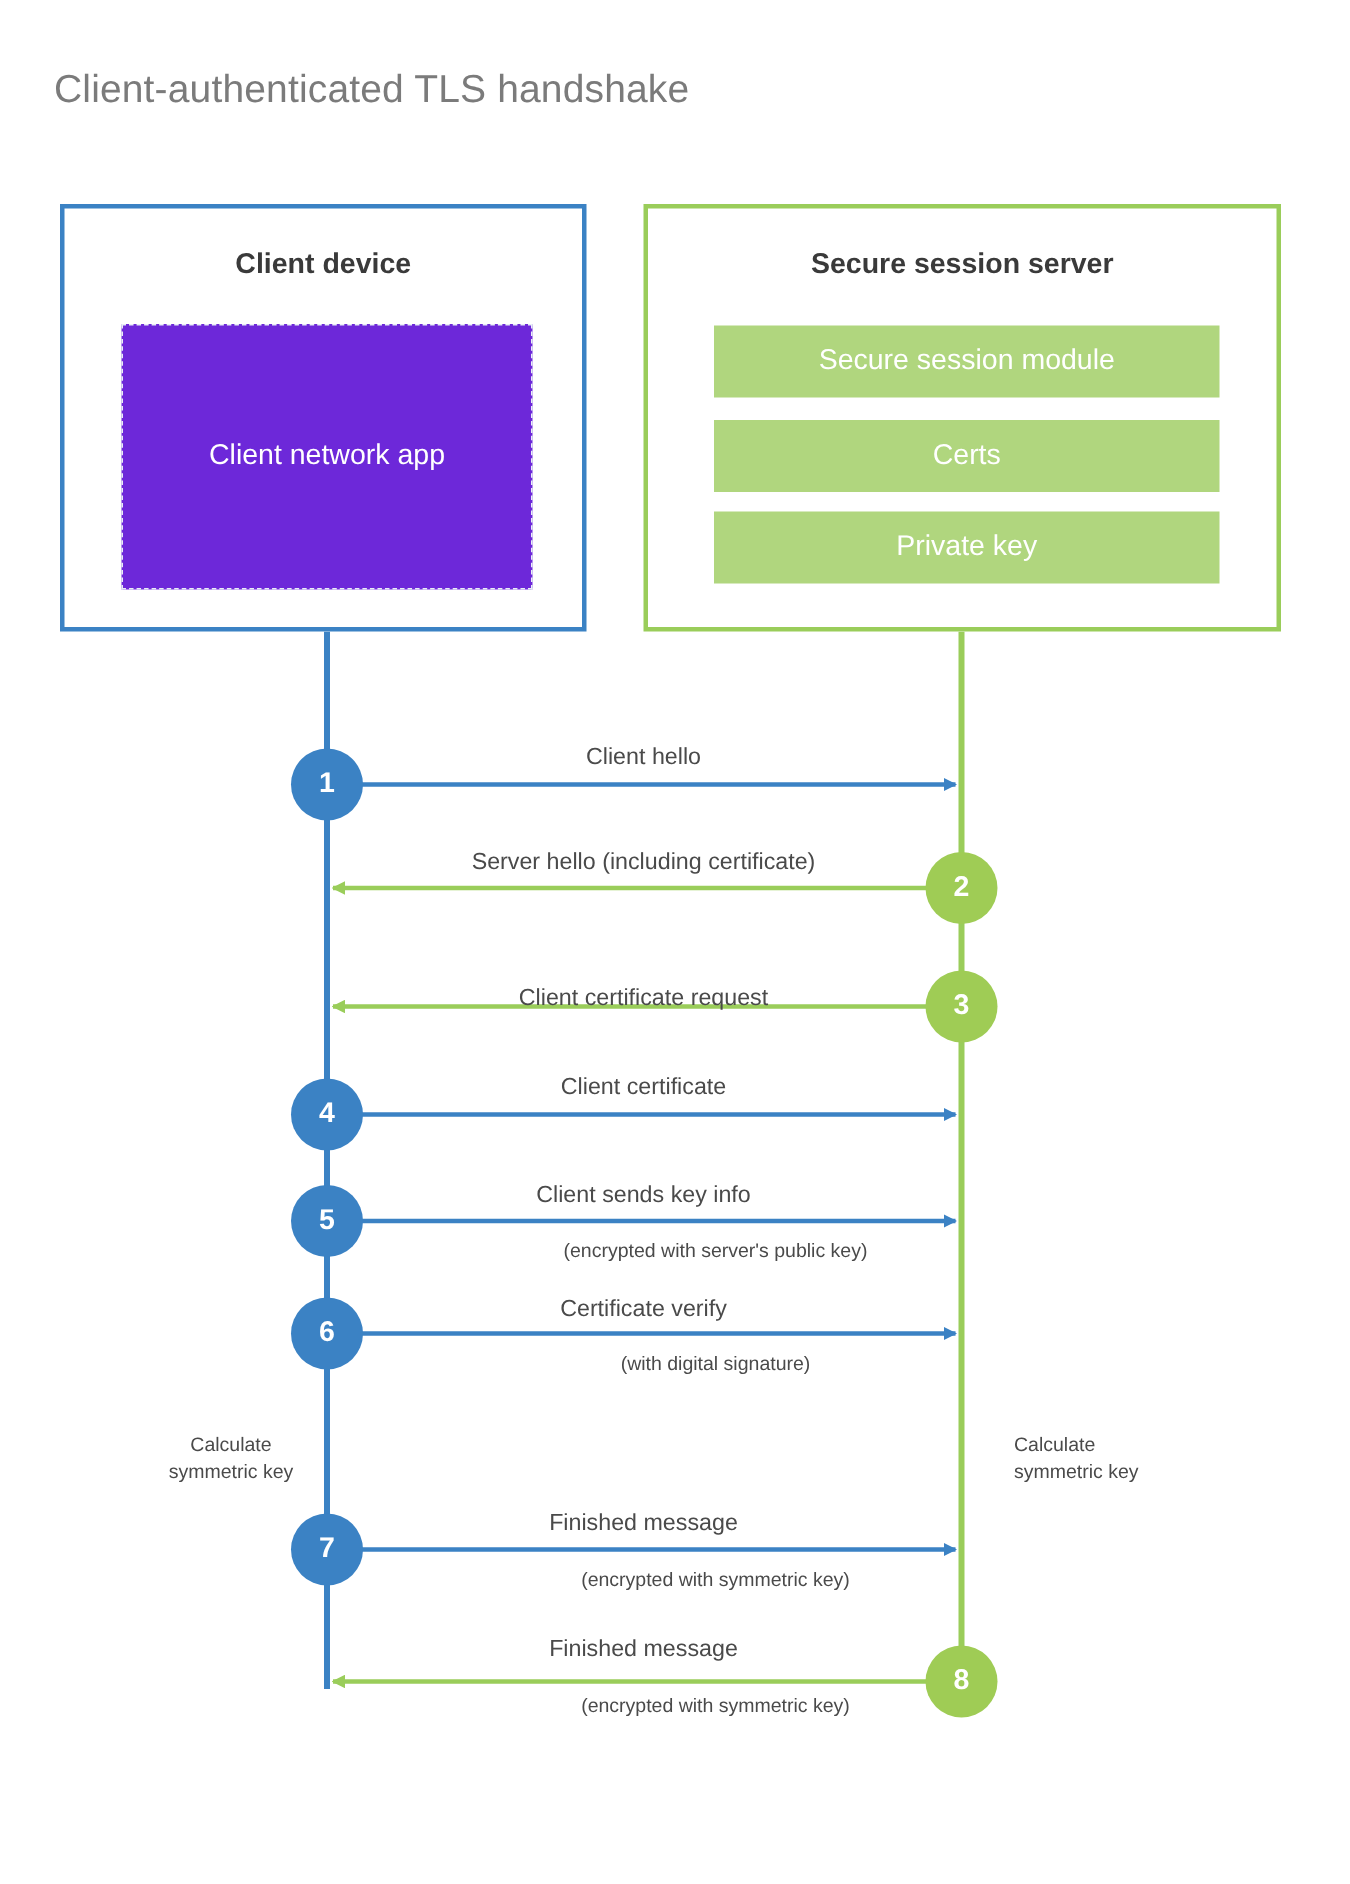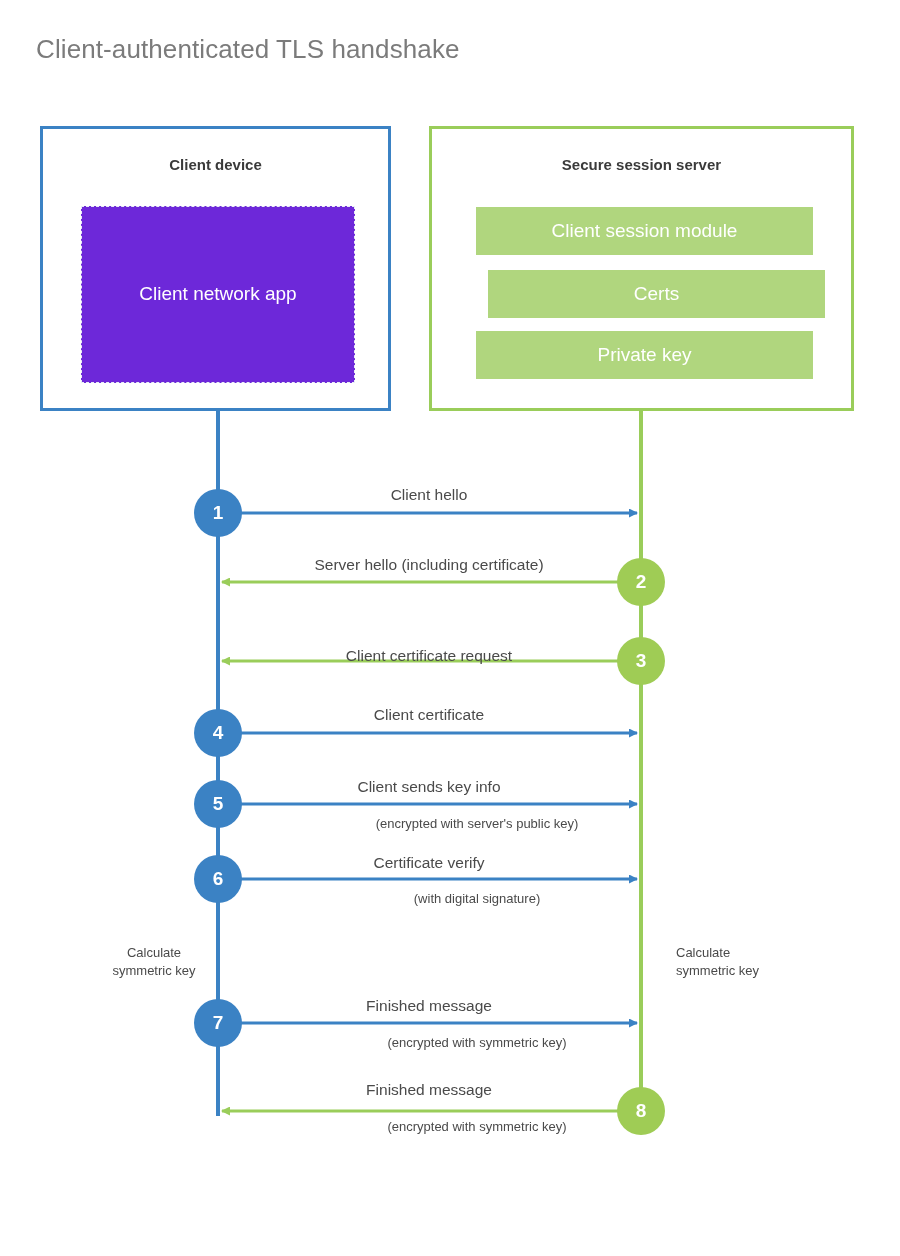--- a/index.html
+++ b/index.html
@@ -9,21 +9,21 @@
   }
   body {
     width: 900px;
     height: 1256px;
     position: relative;
     font-family: "Liberation Sans", sans-serif;
     overflow: hidden;
   }
   #diagram {
     position: absolute;
-    left: 0; top: 6px;
+    left: 0; top: 16px;
     width: 900px;
     height: 1036px;
     border-radius: 32px;
   }
   .page-title {
     position: absolute;
     left: 36px;
     top: 28px;
     font-size: 26px;
     font-weight: 400;
@@ -46,21 +46,21 @@
     left: 429px; top: 120px;
     width: 425px; height: 285px;
     border: 3px solid #8cc63f;
     border-color: #9acd5a;
   }
   .entity-title {
     position: absolute;
     left: 0; right: 0;
     top: 27px;
     text-align: center;
-    font-size: 15px;
+    font-size: 19px;
     font-weight: bold;
     color: #3a3a3a;
   }
   #client-app {
     position: absolute;
     left: 38px;
     top: 77px;
     width: 274px;
     height: 177px;
     background: #6d28d9;
@@ -81,21 +81,21 @@
     height: 48px;
     background: #aed581;
     background: #b0d67e;
     display: flex;
     align-items: center;
     justify-content: center;
     color: #ffffff;
     font-size: 19px;
   }
   #module-0 { top: 78px; }
-  #module-1 { top: 141px; margin-left: 12px; }
+  #module-1 { top: 141px; }
   #module-2 { top: 202px; }
 
   
   .msg-label {
     position: absolute;
     font-size: 15.5px;
     color: #4a4a4a;
     text-align: center;
     white-space: nowrap;
     transform: translateX(-50%);
@@ -169,21 +169,21 @@
     <line x1="641" y1="1105" x2="222" y2="1105" stroke="#9acd5a" stroke-width="3" marker-end="url(#arrow-green)"></line>
   </svg>
 
   <div class="entity-box" id="client-box">
     <div class="entity-title">Client device</div>
     <div id="client-app">Client network app</div>
   </div>
 
   <div class="entity-box" id="server-box">
     <div class="entity-title">Secure session server</div>
-    <div class="server-module" id="module-0">Client session module</div>
+    <div class="server-module" id="module-0">Secure session module</div>
     <div class="server-module" id="module-1">Certs</div>
     <div class="server-module" id="module-2">Private key</div>
   </div>
 
   <div class="step-num client" style="left:218px; top:507px;">1</div>
   <div class="step-num server" style="left:641px; top:576px;">2</div>
   <div class="step-num server" style="left:641px; top:655px;">3</div>
   <div class="step-num client" style="left:218px; top:727px;">4</div>
   <div class="step-num client" style="left:218px; top:798px;">5</div>
   <div class="step-num client" style="left:218px; top:873px;">6</div>

